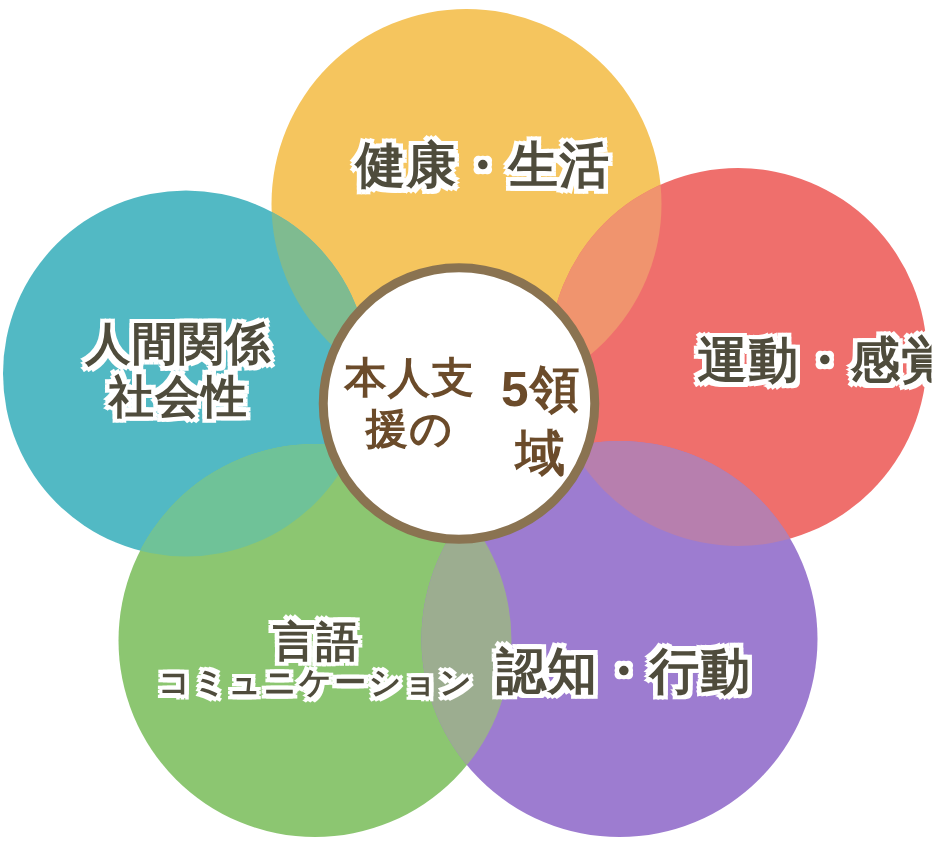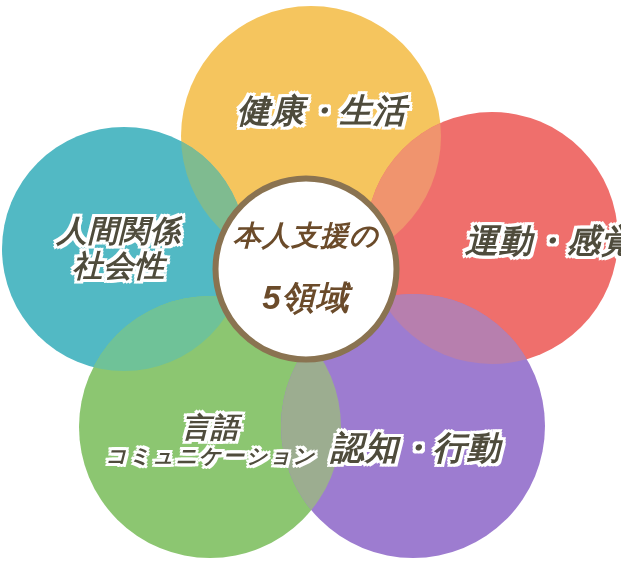--- a/index.html
+++ b/index.html
@@ -8,21 +8,20 @@
     width: 621px;
     height: 561px;
     background: #ffffff;
     overflow: hidden;
     font-family: "Liberation Sans", sans-serif;
   }
   .stage {
     position: relative;
     width: 621px;
     height: 541px;
-    font-style: italic;
   }
   .stage svg {
     position: absolute;
     left: 0;
     top: 0;
   }
   .petal-label {
     position: absolute;
     transform: translate(-50%, -50%);
     text-align: center;
@@ -51,21 +50,21 @@
     position: absolute;
     left: 306px;
     top: 269px;
     transform: translate(-50%, -50%);
     width: 175px;
     height: 175px;
     background: #ffffff;
     border: 6px solid #8a7351;
     border-radius: 50%;
     display: flex;
-    flex-direction: column;
+    flex-direction: row;
     align-items: center;
     justify-content: center;
     text-align: center;
     color: #6b4b2a;
     font-weight: 700;
     letter-spacing: 1px;
   }
   .center-badge .line1 { font-size: 28px; line-height: 1.2; }
   .center-badge .line2 { font-size: 33px; line-height: 1.3; margin-top: 25px; }
 </style>

